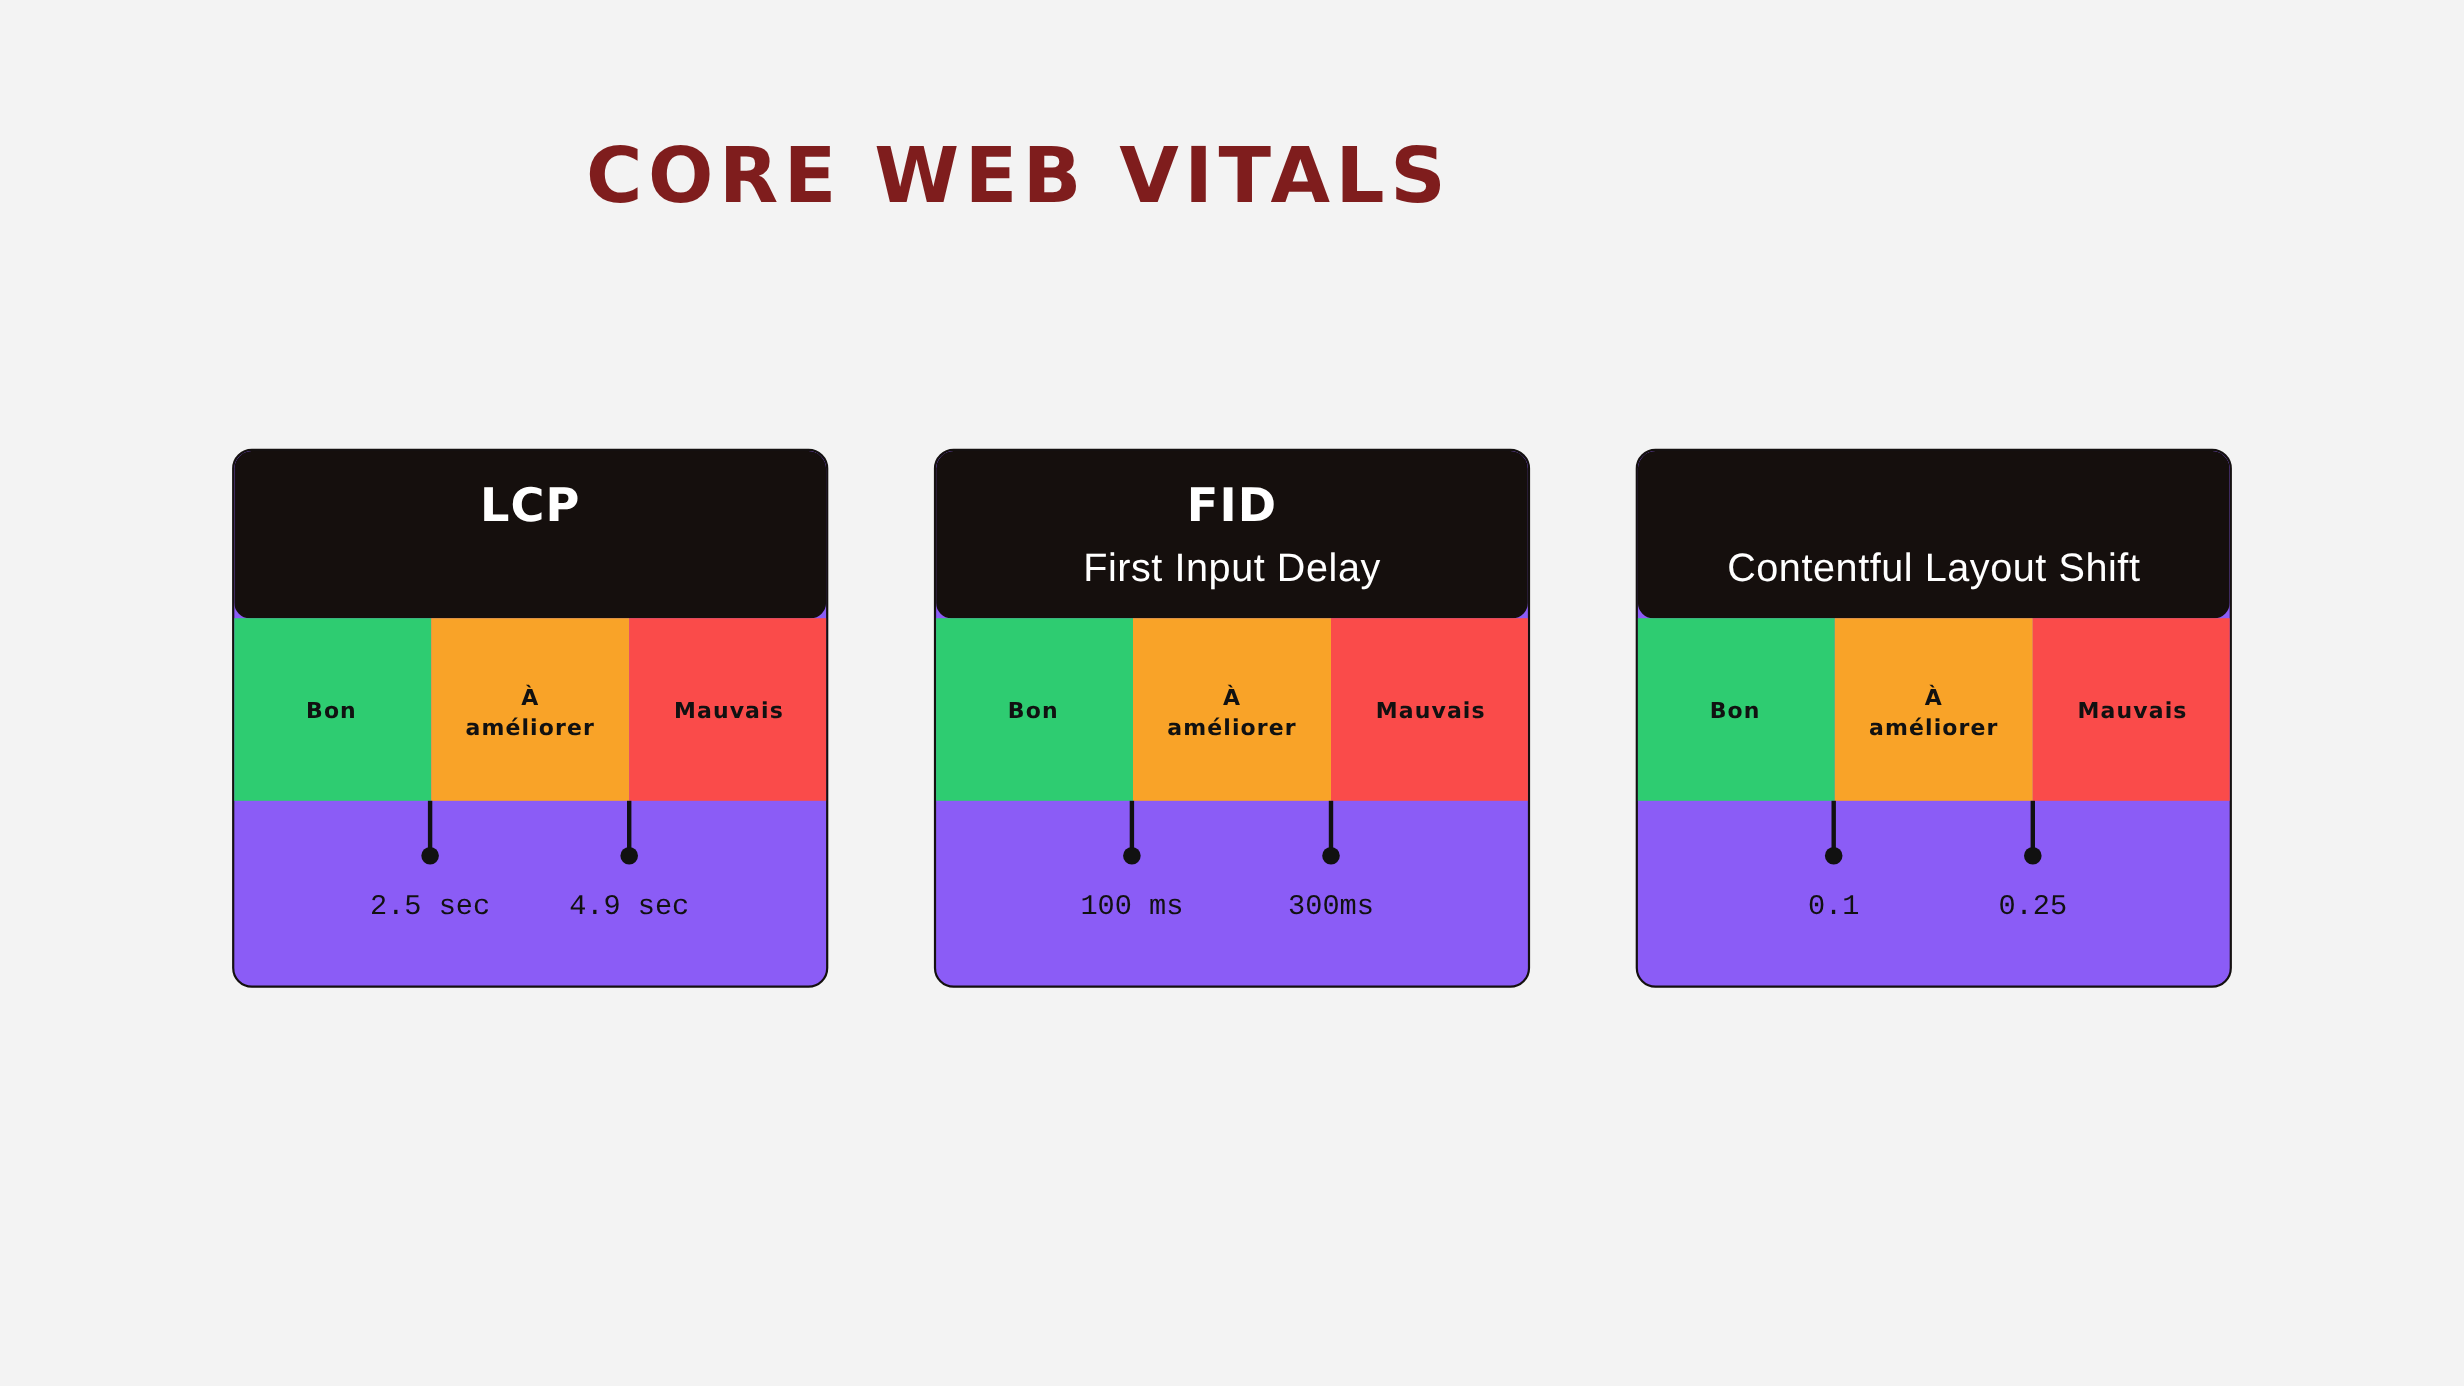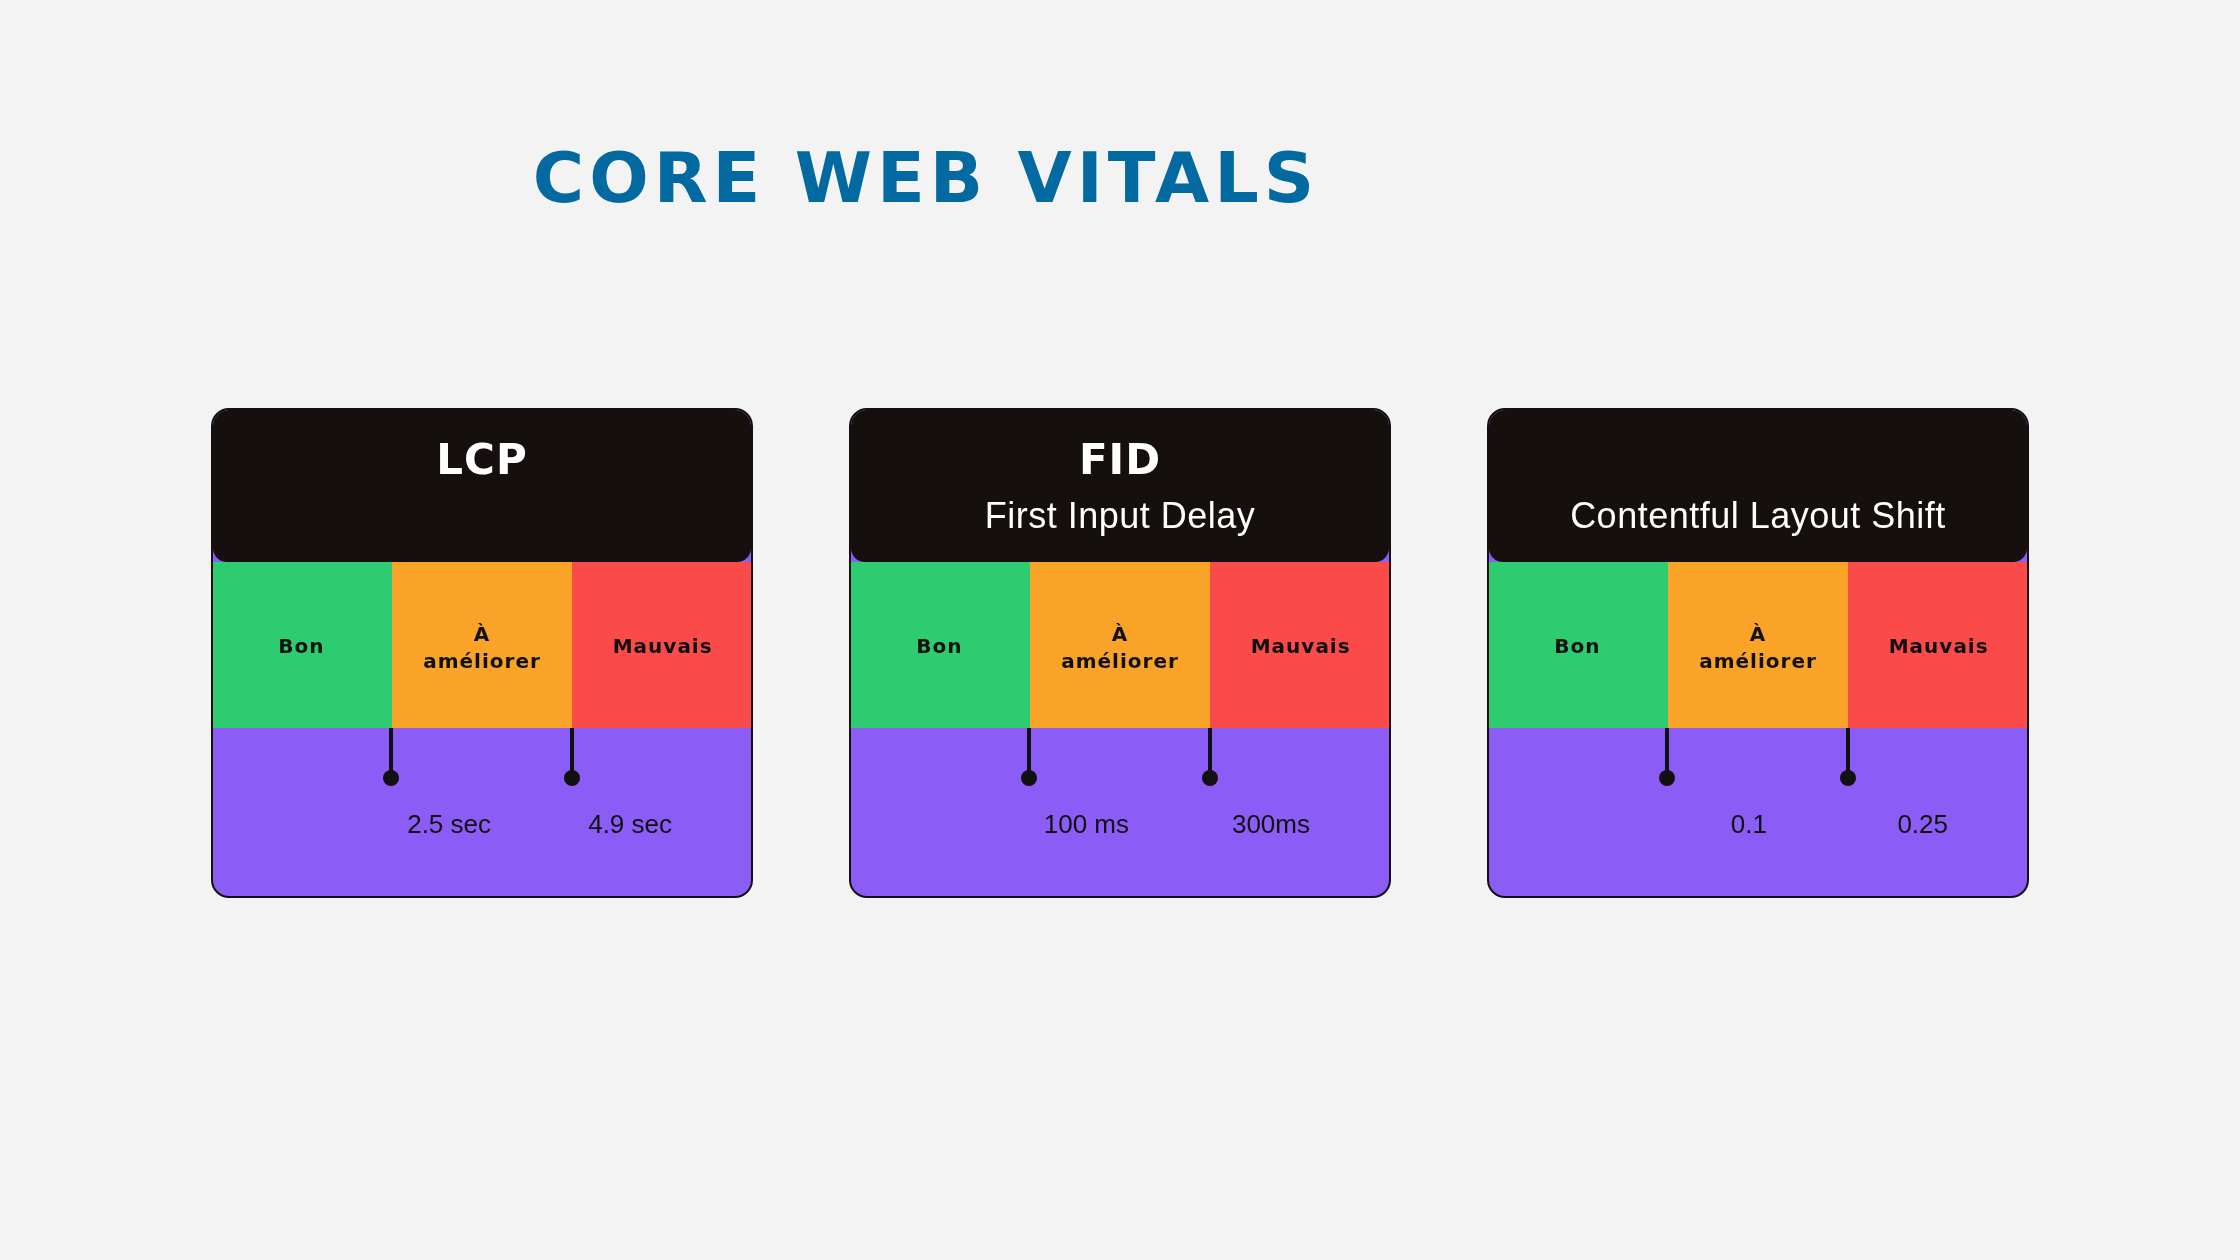--- a/index.html
+++ b/index.html
@@ -10,29 +10,29 @@
       width: 2240px;
       height: 1260px;
       background: #f3f3f3;
       position: relative;
       overflow: hidden;
       font-family: "DejaVu Sans", sans-serif;
     }
     .page-title {
       position: absolute;
       left: 0;
-      top: 136px;
+      top: 118px;
       width: 1852px;
       text-align: center;
       font-family: "DejaVu Sans", sans-serif;
       font-weight: bold;
       font-size: 70px;
       line-height: 84px;
       letter-spacing: 5px;
-      color: #0369a1;
+      color: #7f1d1d;
       margin: 0;
     }
     .card {
       position: absolute;
       top: 408px;
       width: 542px;
       height: 490px;
       box-sizing: border-box;
       border: 2px solid #141010;
       border-radius: 18px;
@@ -134,22 +134,22 @@
       border-radius: 50%;
       background: #111111;
     }
     .marker.m0 { left: 178px; }
     .marker.m1 { left: 359px; }
     .threshold {
       position: absolute;
       top: 398px;
       width: 200px;
       margin-left: -100px;
-      text-align: right;
-      font-family: Liberation Sans, sans-serif;
+      text-align: center;
+      font-family: Liberation Mono, monospace;
       font-size: 26px;
       line-height: 32px;
       color: #111111;
     }
     .threshold.t0 { left: 178px; }
     .threshold.t1 { left: 359px; }
   </style>
 </head>
 <body>
 

